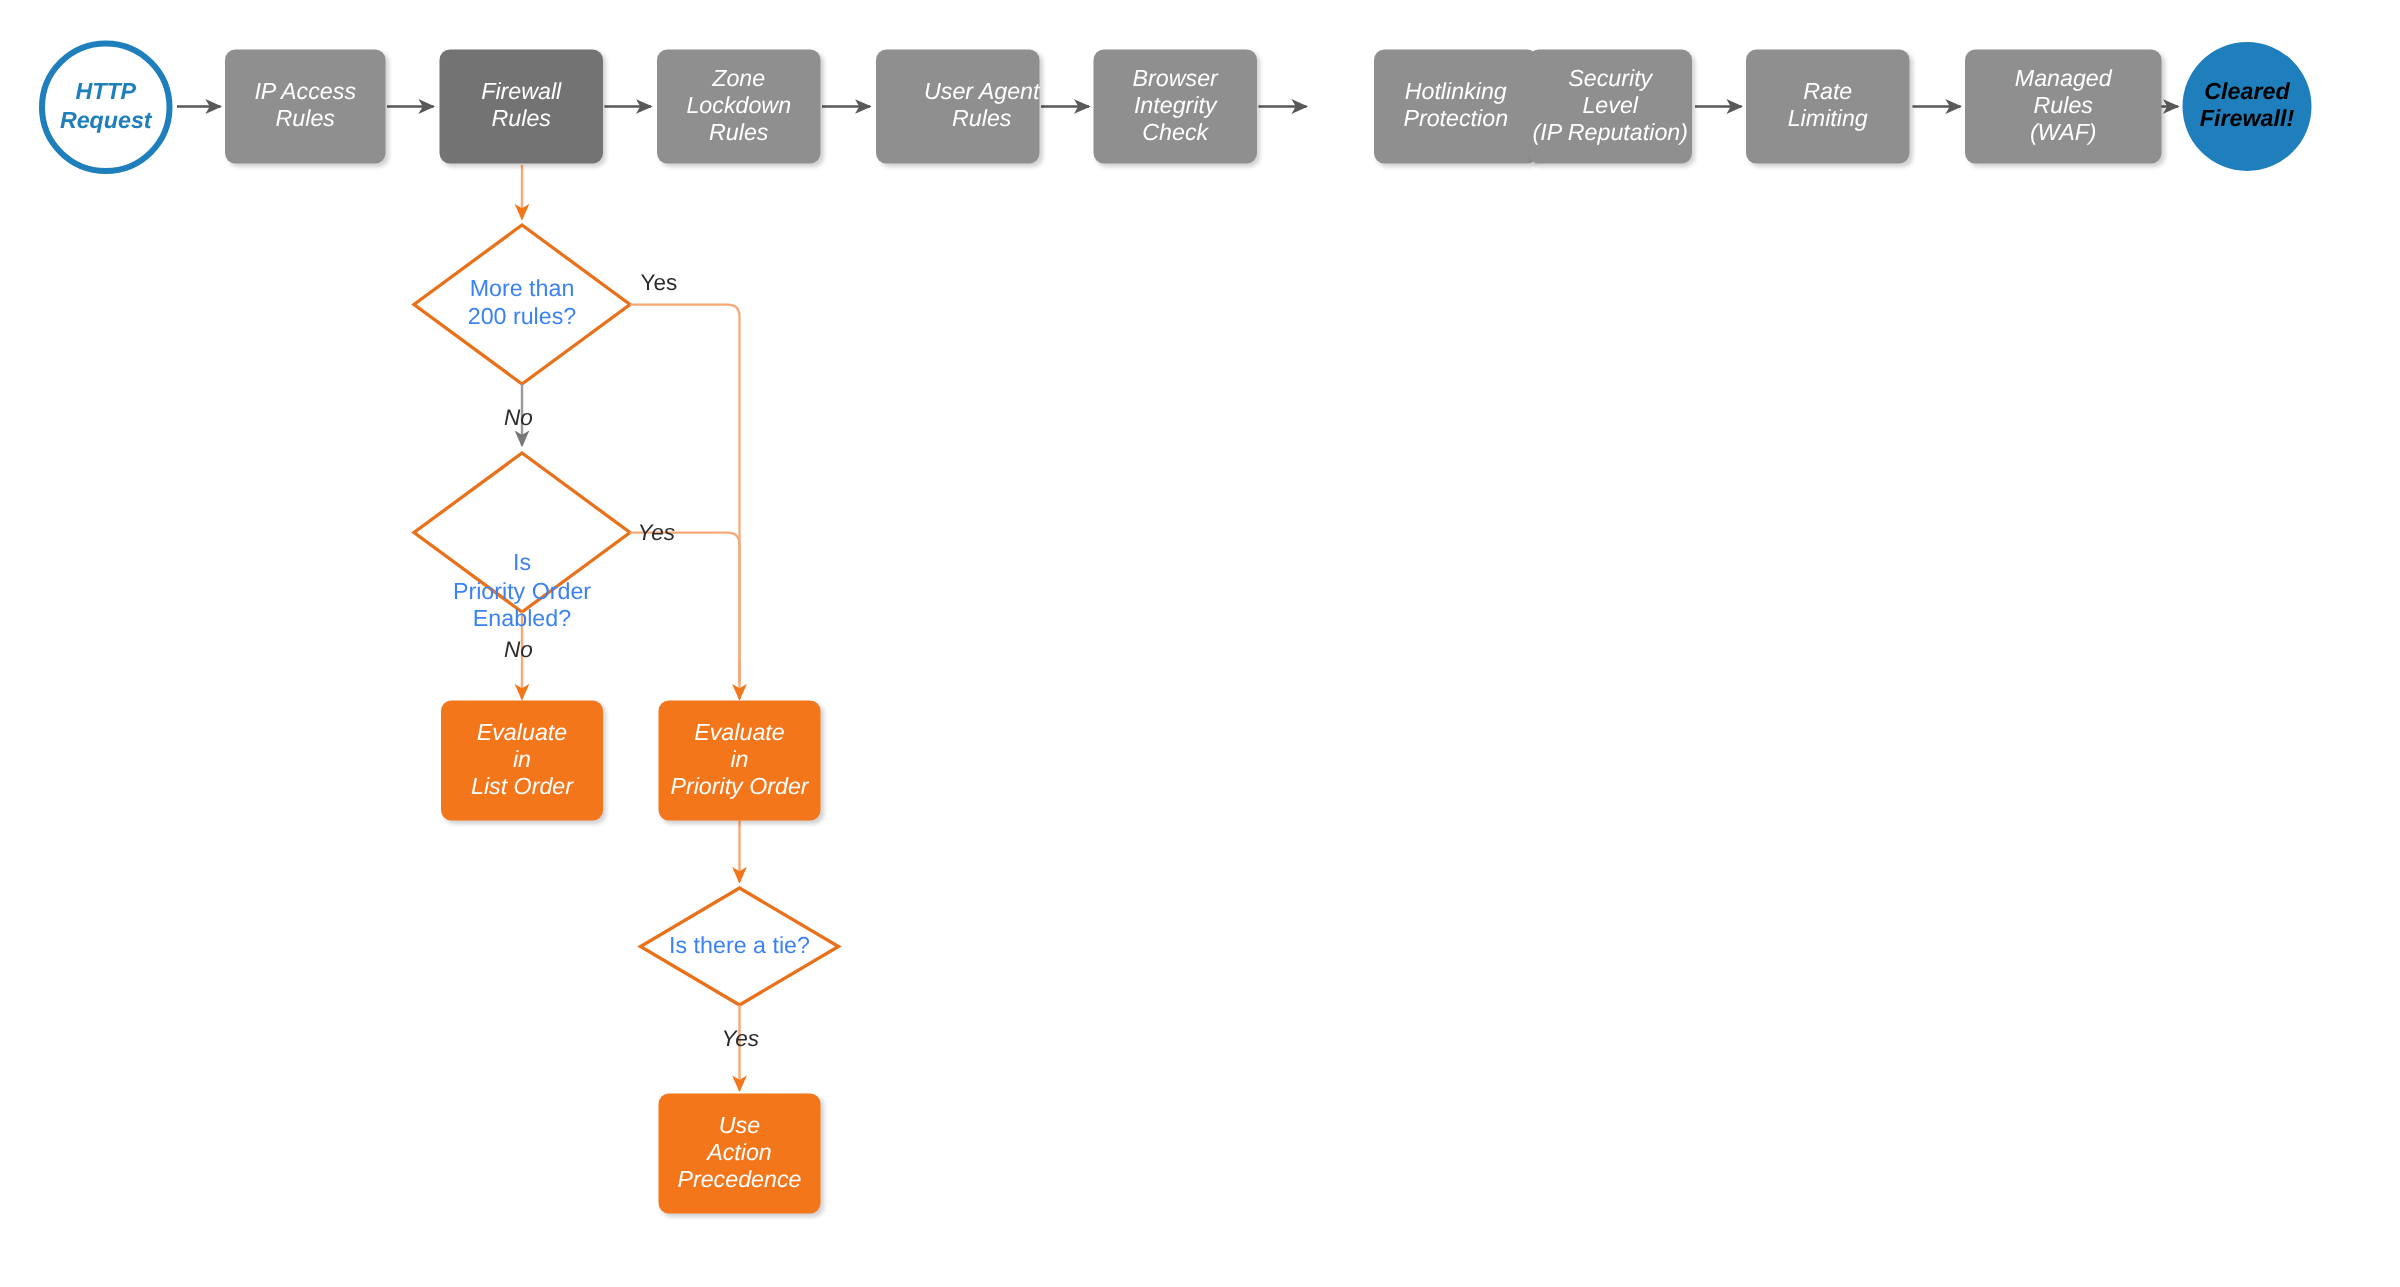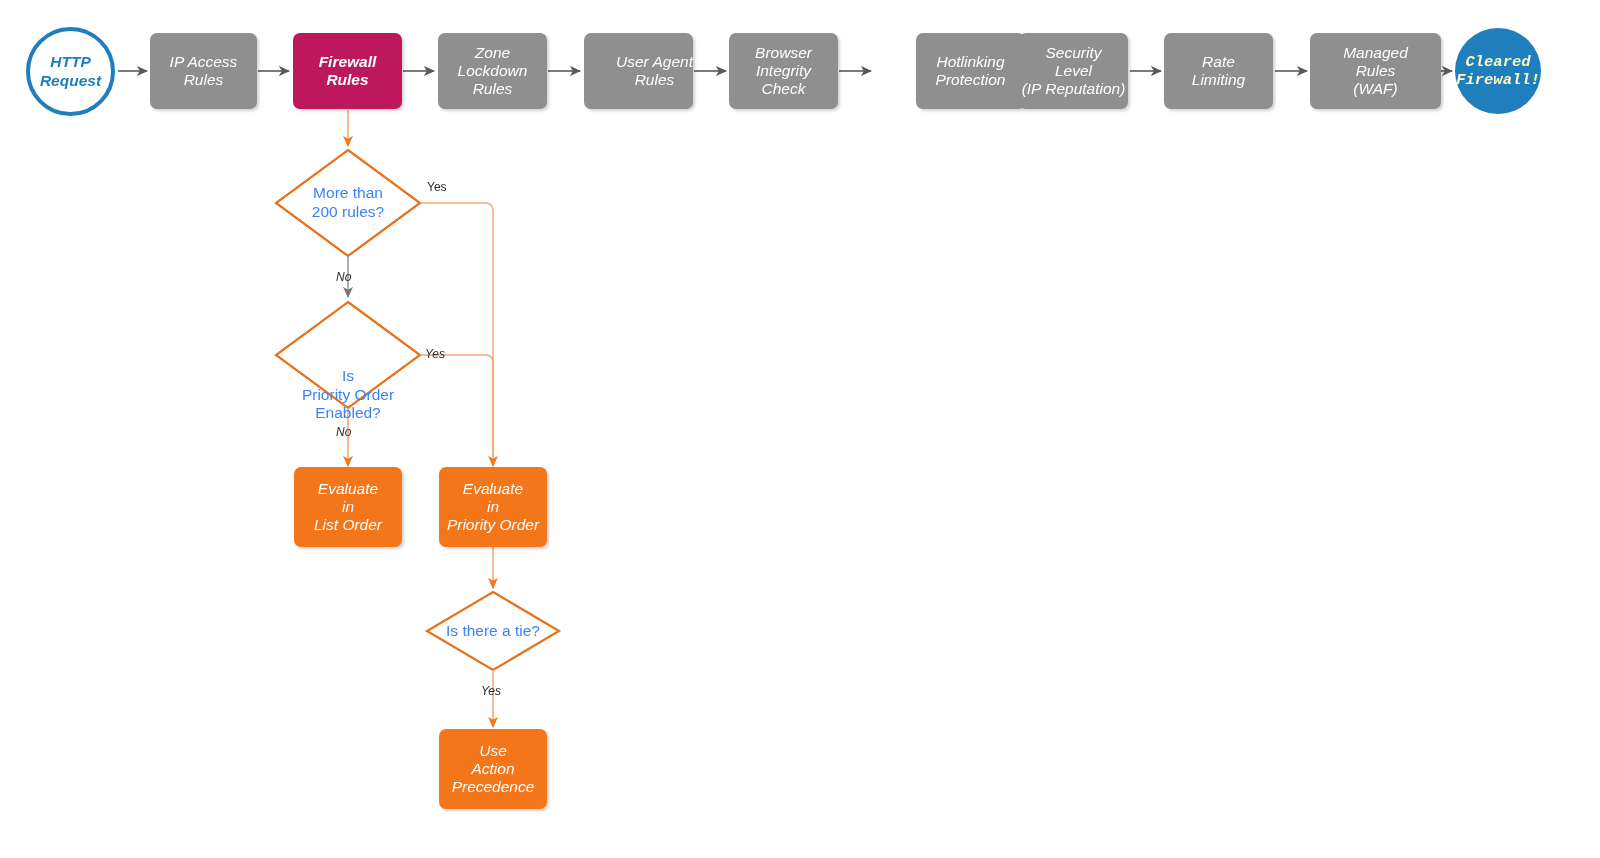--- a/index.html
+++ b/index.html
@@ -31,21 +31,21 @@
   }
   
   .proc {
     border-radius: 7px;
     color: #ffffff;
     font-style: italic;
     font-size: 15.5px;
     box-shadow: 2px 2px 3px rgba(0,0,0,0.18);
   }
   .proc.gray  { background: #8f8f8f; }
-  .proc.orange{ background: #be185d; font-weight: bold; }
+  .proc.orange{ background: #737373; }
 
   
   .action {
     border-radius: 7px;
     background: #f4761b;
     color: #ffffff;
     font-style: italic;
     font-size: 15.5px;
     box-shadow: 2px 2px 3px rgba(0,0,0,0.18);
   }
@@ -58,42 +58,41 @@
     font-size: 15.5px;
   }
   .circle.start {
     background: #ffffff;
     border: 4px solid #1f7ebc;
     color: #1f7ebc;
   }
   .circle.end {
     background: #1f7ebc;
     border: none;
-    color: #fef9c3;
-    font-family: Liberation Mono, monospace;
+    color: #000000;
   }
 
   
   .dlabel {
     position: absolute;
     color: #3b82f6;
     font-size: 15.5px;
     text-align: center;
     line-height: 1.2;
     display: flex;
     align-items: center;
     justify-content: center;
     pointer-events: none;
   }
 
   
   .elabel {
     position: absolute;
     color: #2b2b2b;
-    font-size: 12px;
+    font-size: 15px;
     font-style: italic;
     white-space: nowrap;
   }
   .elabel.plain { font-style: normal; }
 </style>
 </head>
 <body>
 
 <svg id="canvas" viewBox="0 0 1600 858" xmlns="http://www.w3.org/2000/svg">
   <defs>

